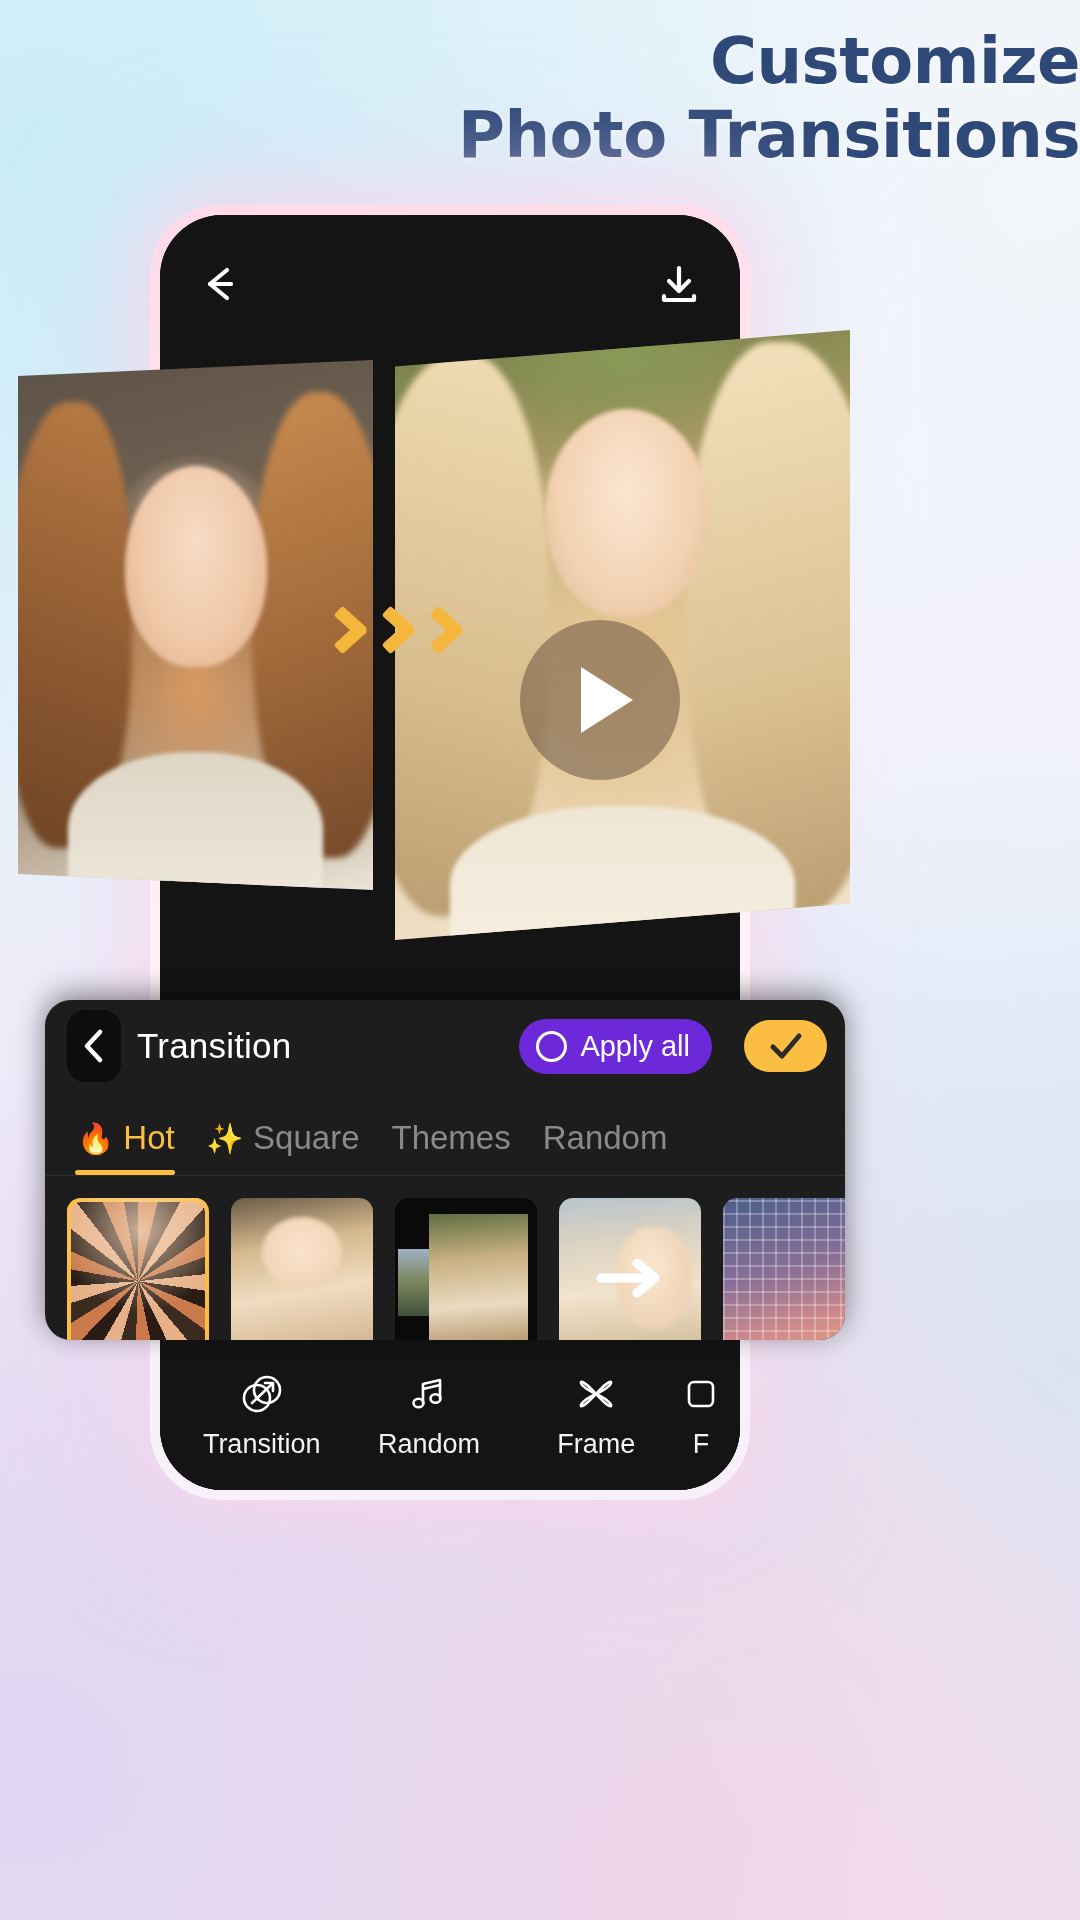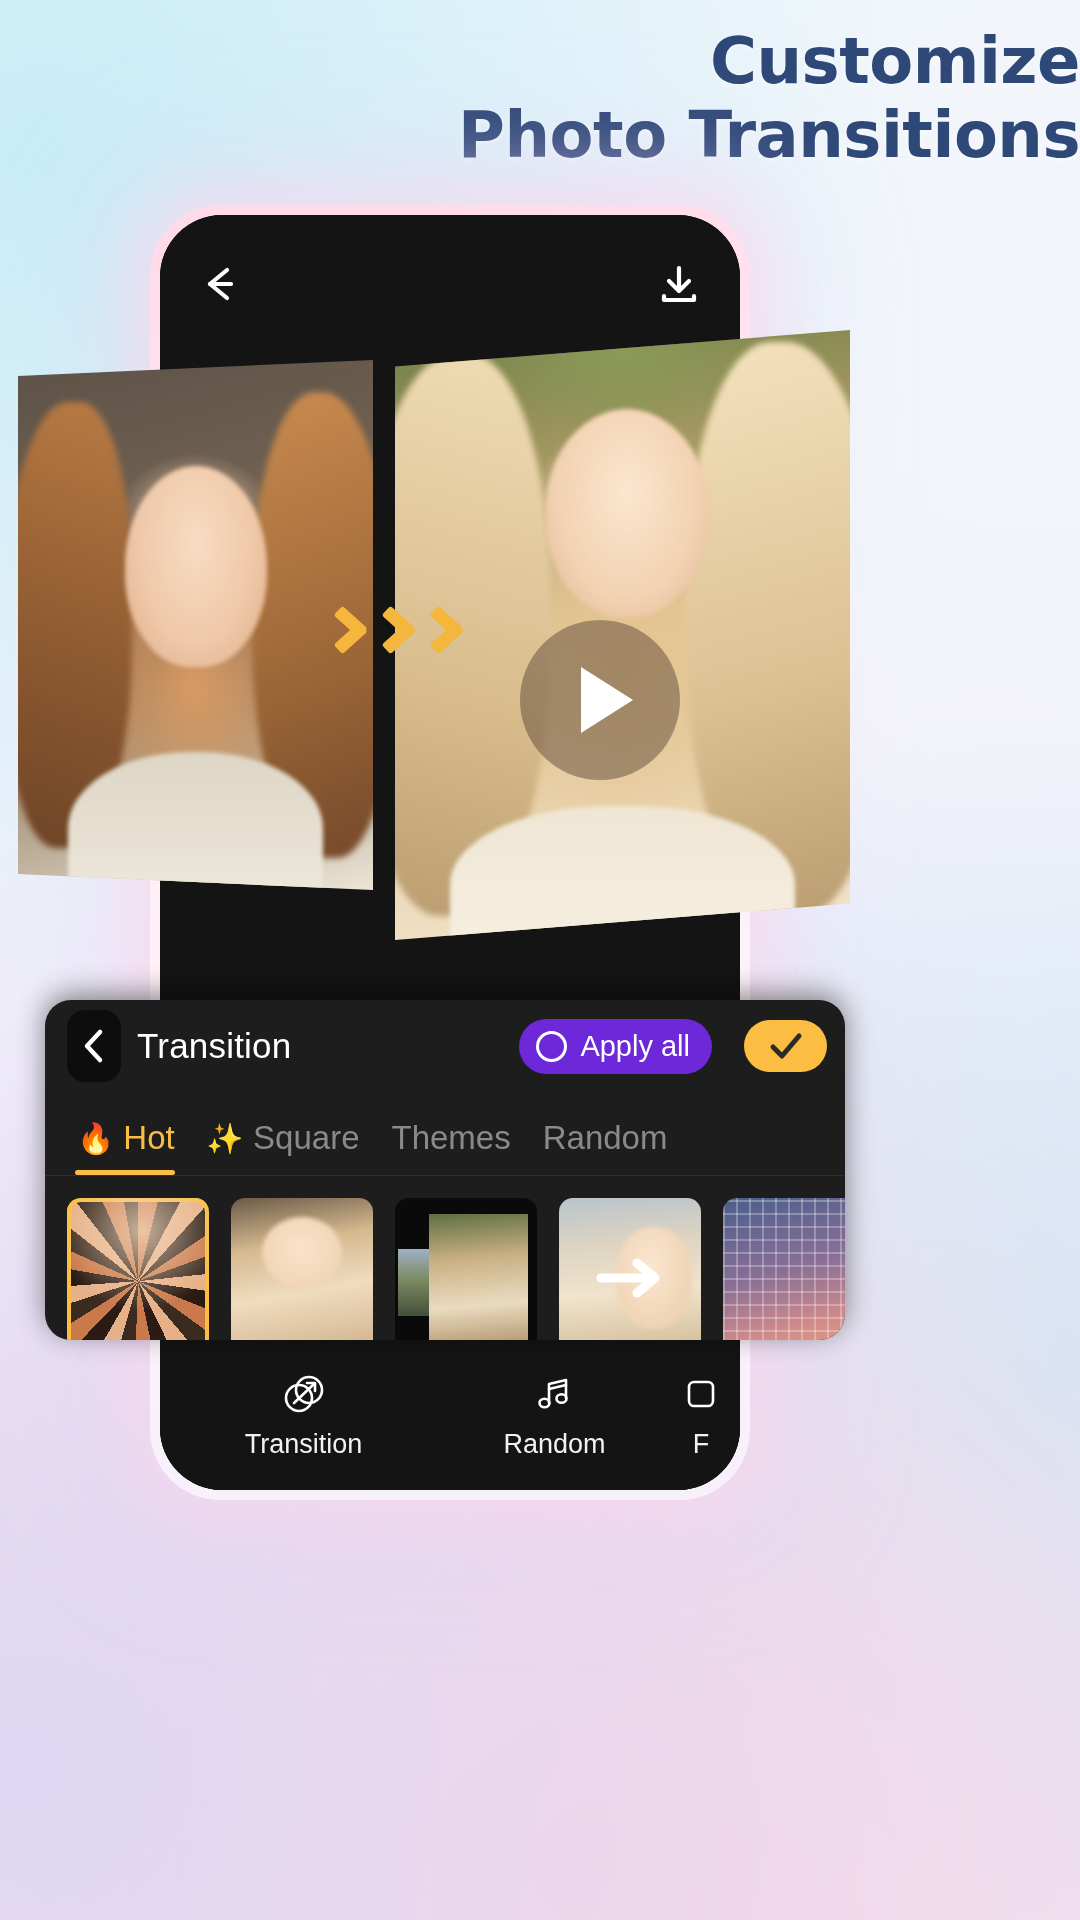--- a/index.html
+++ b/index.html
@@ -274,20 +274,27 @@
       </div>
       <div class="nav-item">
         <svg width="46" height="46" viewBox="0 0 46 46">
           <path d="M17 32 L17 13 L34 9 L34 27" fill="none" stroke="#fff" stroke-width="2.6" stroke-linejoin="round" stroke-linecap="round"></path>
           <path d="M17 18 L34 14" stroke="#fff" stroke-width="2.6" stroke-linecap="round"></path>
           <ellipse cx="12.5" cy="32" rx="5" ry="4.3" fill="none" stroke="#fff" stroke-width="2.6"></ellipse>
           <ellipse cx="29.5" cy="27.5" rx="5" ry="4.3" fill="none" stroke="#fff" stroke-width="2.6"></ellipse>
         </svg>
         <span class="lbl">Random</span>
       </div>
+      <div class="nav-item">
+        <svg width="46" height="46" viewBox="0 0 46 46">
+          <path d="M23 23 C14 13 9 10 8 11 C7 12 10 17 23 23 C10 29 7 34 8 35 C9 36 14 33 23 23
+                   C32 33 37 36 38 35 C39 34 36 29 23 23 C36 17 39 12 38 11 C37 10 32 13 23 23 Z" fill="none" stroke="#fff" stroke-width="2.6" stroke-linejoin="round"></path>
+        </svg>
+        <span class="lbl">Frame</span>
+      </div>
       <div class="nav-item clipped">
         <svg width="46" height="46" viewBox="0 0 46 46">
           <rect x="11" y="11" width="24" height="24" rx="5" fill="none" stroke="#fff" stroke-width="2.6"></rect>
         </svg>
         <span class="lbl">F</span>
       </div>
     </div>
 
   </div>
 </div>

